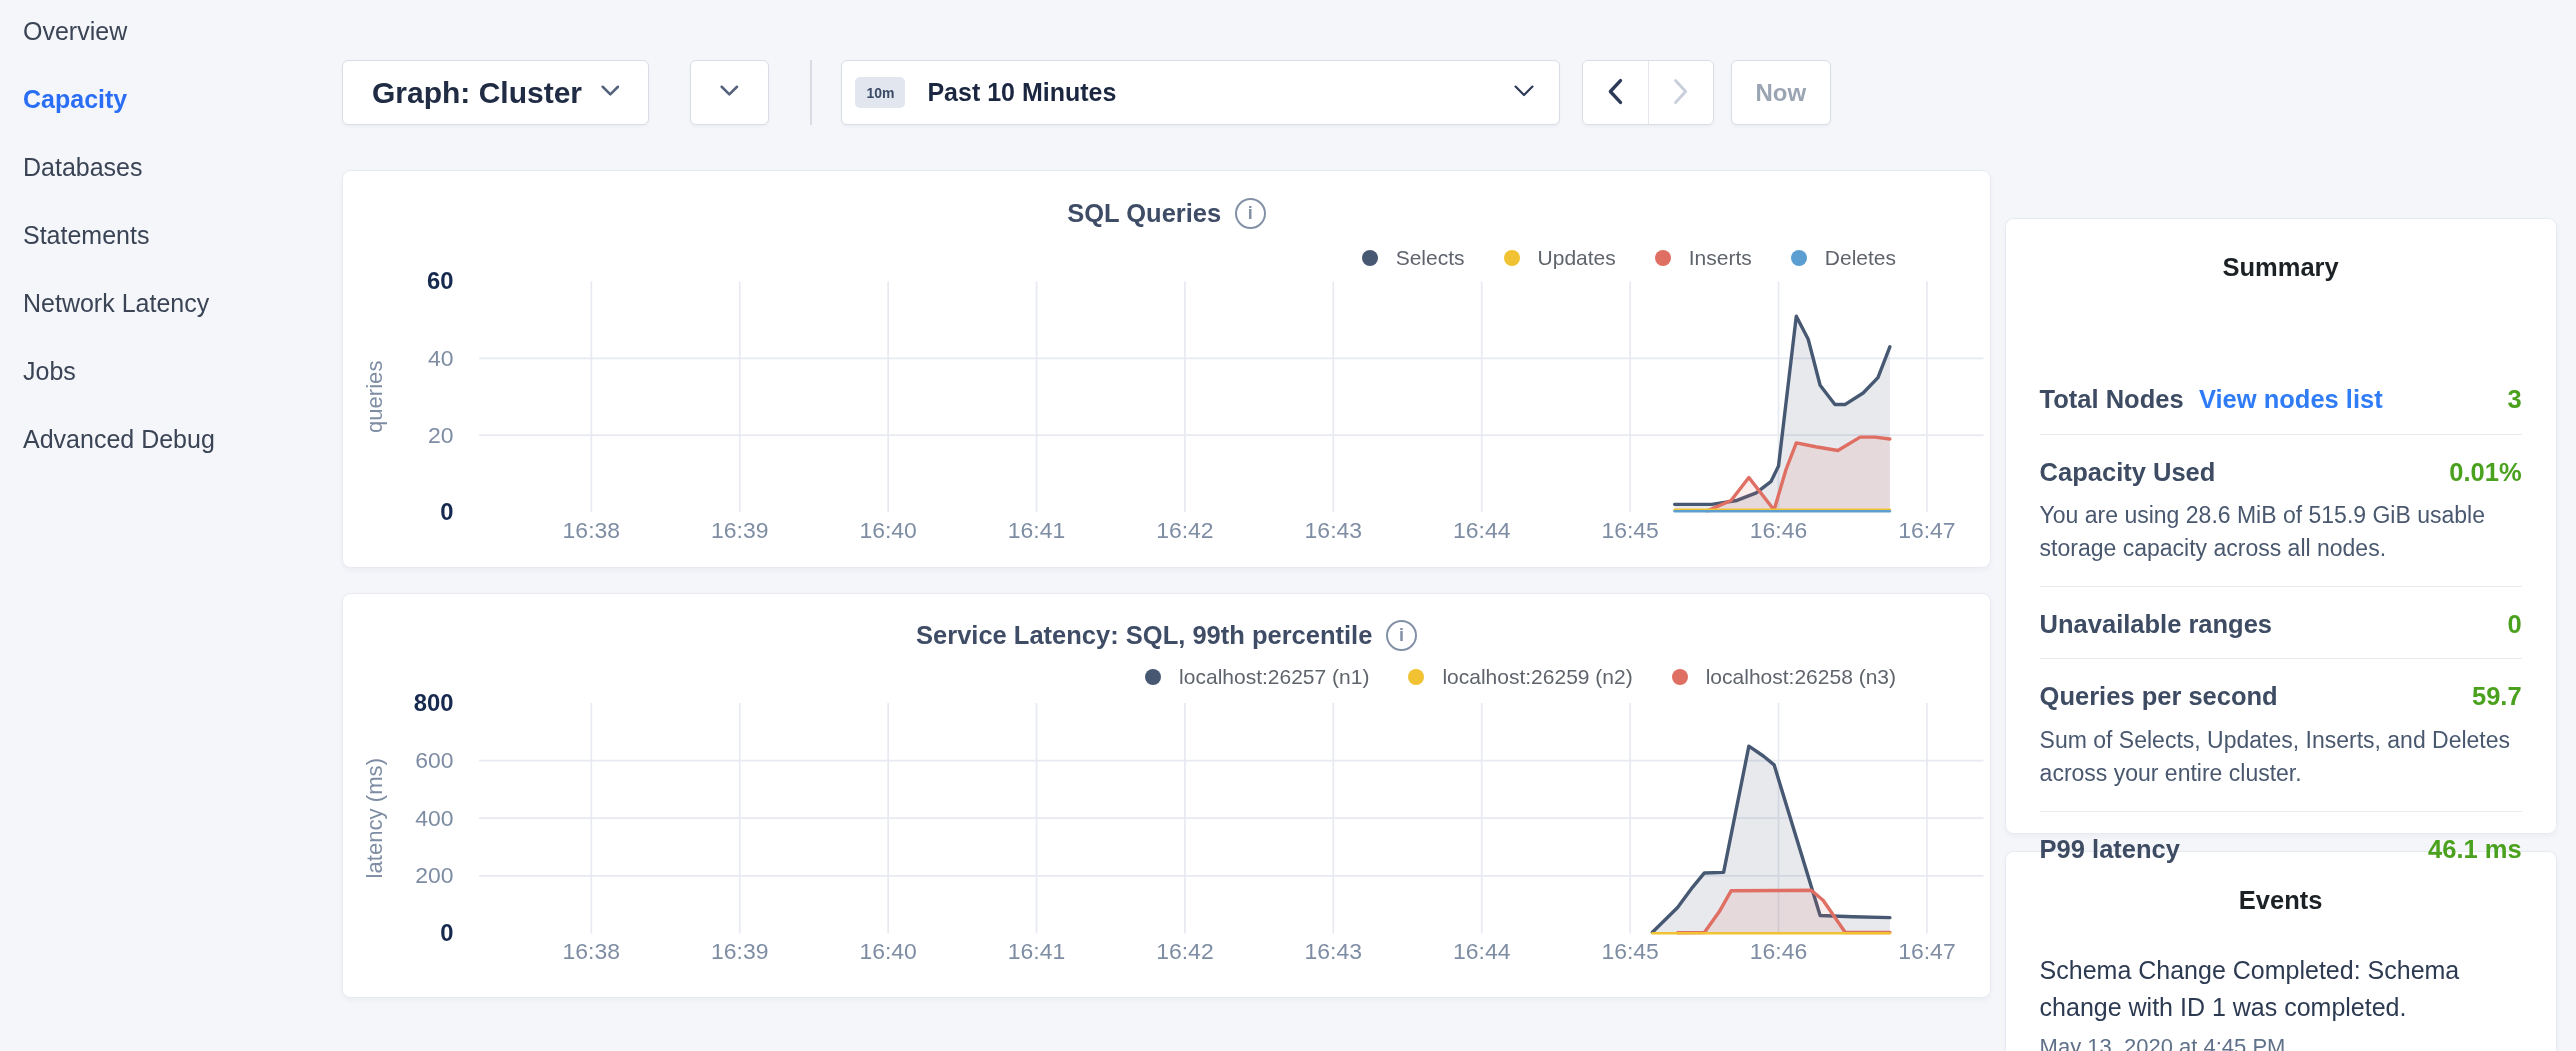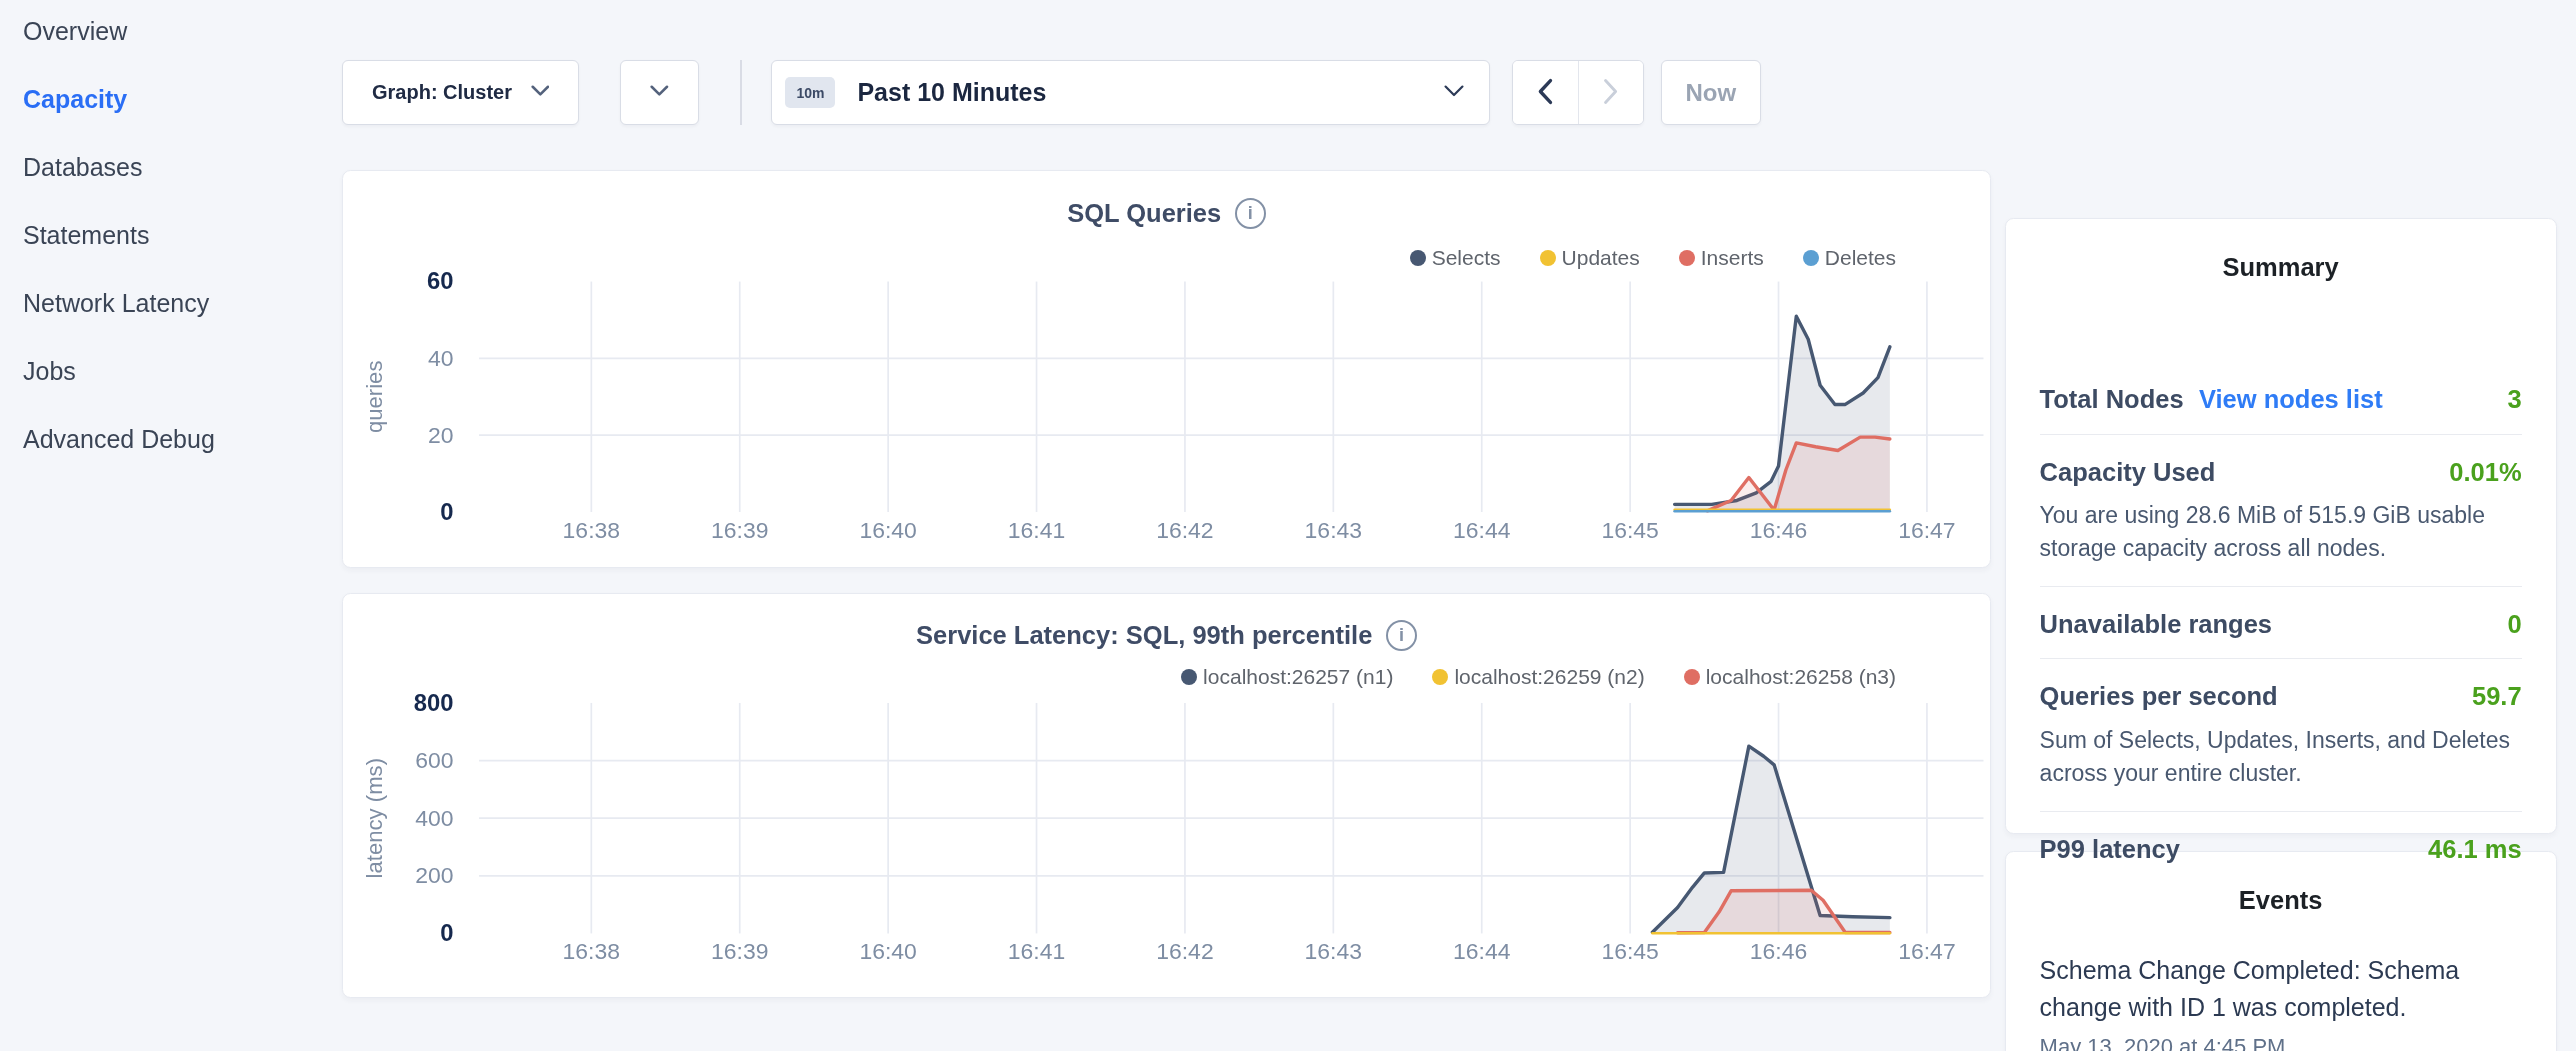--- a/index.html
+++ b/index.html
@@ -27,21 +27,21 @@
   h1.page-title { font-size: 39px; line-height: 48px; font-weight: 700; color: #20252e; letter-spacing: -0.4px; }
 
   
   .controls { display: flex; align-items: stretch; margin-top: 48px; height: 65px; }
   .ctrl-btn {
     display: inline-flex; align-items: center; background: #fff;
     border: 1.7px solid #d9dde6; border-radius: 6px; cursor: pointer;
     font-family: inherit; box-shadow: 0 1.7px 2.6px rgba(40,50,70,0.04);
   }
   .dropdown { padding: 0 29px; gap: 18.7px; }
-  .dropdown .dd-label { font-size: 20px; font-weight: 700; color: #202b44; }
+  .dropdown .dd-label { font-size: 30px; font-weight: 700; color: #202b44; }
   .vdivider { width: 1.7px; background: #d9dce5; margin: 0 29px 0 41px; }
   .time-window { width: 719px; padding: 0 24px 0 13.6px; margin-right: 22px; }
   .tw-badge {
     background: #e1e6ef; border-radius: 5.1px; padding: 7.7px 11px;
     font-size: 14px; font-weight: 700; color: #3c4a66; margin-right: 22px;
   }
   .tw-label { font-size: 25px; font-weight: 700; color: #1b2740; }
   .tw-caret { margin-left: auto; }
   .arrow-group { display: flex; border: 1.7px solid #d9dde6; border-radius: 6px; background: #fff; overflow: hidden; box-shadow: 0 1.7px 2.6px rgba(40,50,70,0.04); }
   .arrow-btn { width: 65px; display: flex; align-items: center; justify-content: center; background: #fff; border: none; cursor: pointer; }
@@ -64,21 +64,21 @@
   .c1 .chart-title-wrap { top: 25.5px; }
   .chart-title { font-size: 25.5px; font-weight: 700; color: #3f4c66; }
   .info-icon {
     width: 31px; height: 31px; border: 2.6px solid #8391a6; border-radius: 50%;
     display: inline-flex; align-items: center; justify-content: center;
     font-size: 18px; font-weight: 700; color: #8391a6; font-style: normal;
   }
   .legend { position: absolute; right: 94px; display: flex; gap: 39px; }
   .c0 .legend { top: 75px; }
   .c1 .legend { top: 71px; }
-  .leg { display: inline-flex; align-items: center; gap: 6px; cursor: pointer; }
+  .leg { display: inline-flex; align-items: center; gap: 18px; cursor: pointer; }
   .leg i { width: 16px; height: 16px; border-radius: 50%; display: inline-block; }
   .leg span { font-size: 21px; color: #5f646c; }
   .plot { position: absolute; left: 0; top: 0; }
   svg text { font-family: "Liberation Sans", sans-serif; }
 
   
   .summary-card { height: 616px; padding: 20.4px 34px; }
   .card-title { font-size: 25.5px; font-weight: 700; color: #1c2126; text-align: center; margin: 13.6px 0 48px; }
   .ssec { border-bottom: 1.7px solid #e9ebf0; }
   .ssec:last-child { border-bottom: none; }

